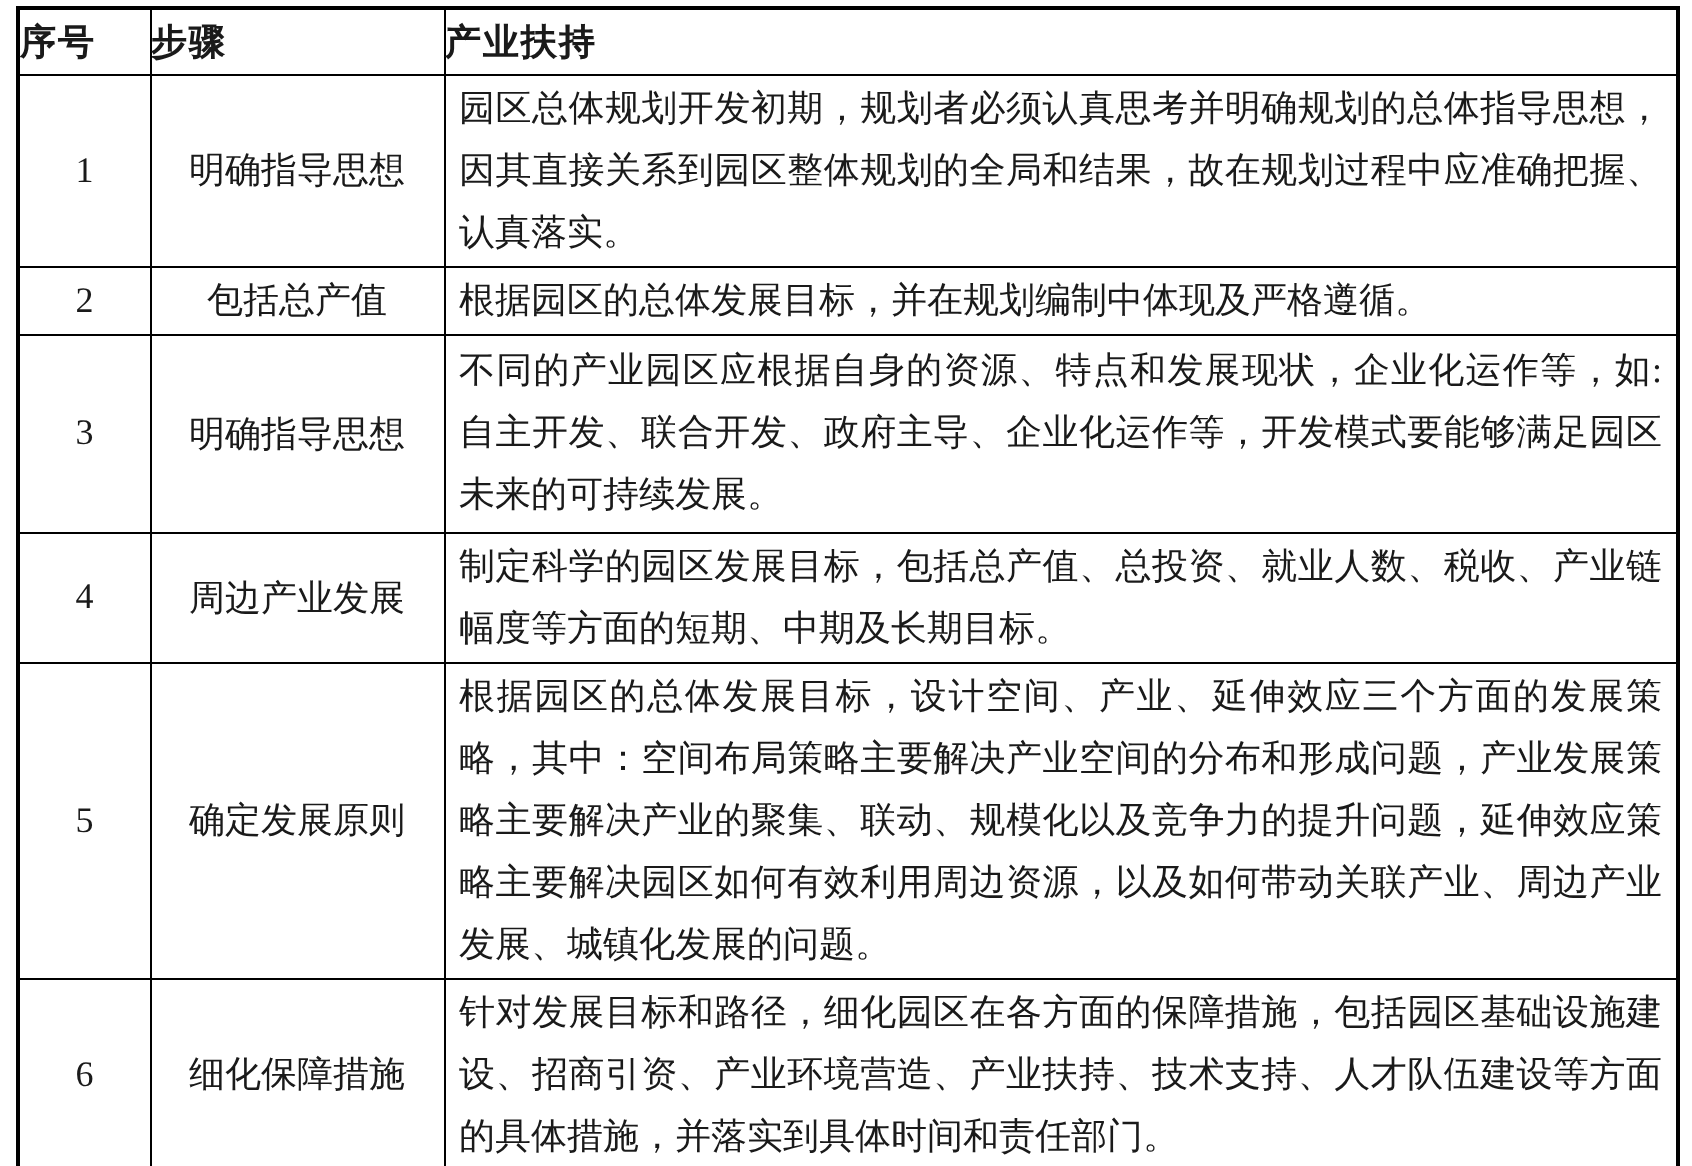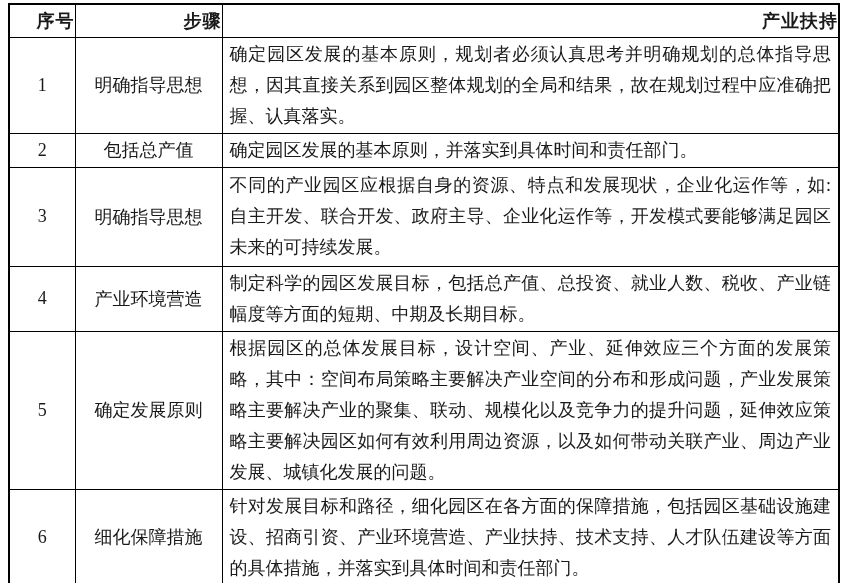--- a/index.html
+++ b/index.html
@@ -22,21 +22,21 @@
   .doc-table col.c-no   { width: 66px; }
   .doc-table col.c-step { width: 147px; }
   .doc-table col.c-content { width: auto; }
   .doc-table th, .doc-table td {
     border: 1px solid #000000;
     font-size: 18px;
     vertical-align: middle;
   }
   .doc-table th {
     font-weight: bold;
-    text-align: right;
+    text-align: left;
     height: 33px;
     letter-spacing: 1px;
   }
   .doc-table td.cell-no, .doc-table td.cell-step {
     text-align: center;
   }
   .doc-table td.cell-content {
     text-align: justify;
     line-height: 31px;
     padding: 1px 7px 1px 7px;
@@ -62,35 +62,35 @@
       <tr>
         <th>序号</th>
         <th>步骤</th>
         <th>产业扶持</th>
       </tr>
     </thead>
     <tbody>
       <tr class="r1">
         <td class="cell-no">1</td>
         <td class="cell-step">明确指导思想</td>
-        <td class="cell-content">确定园区发展的基本原则，规划者必须认真思考并明确规划的总体指导思想，因其直接关系到园区整体规划的全局和结果，故在规划过程中应准确把握、认真落实。</td>
+        <td class="cell-content">园区总体规划开发初期，规划者必须认真思考并明确规划的总体指导思想，因其直接关系到园区整体规划的全局和结果，故在规划过程中应准确把握、认真落实。</td>
       </tr>
       <tr class="r2">
         <td class="cell-no">2</td>
         <td class="cell-step">包括总产值</td>
-        <td class="cell-content">确定园区发展的基本原则，并落实到具体时间和责任部门。</td>
+        <td class="cell-content">根据园区的总体发展目标，并在规划编制中体现及严格遵循。</td>
       </tr>
       <tr class="r3">
         <td class="cell-no">3</td>
         <td class="cell-step">明确指导思想</td>
         <td class="cell-content">不同的产业园区应根据自身的资源、特点和发展现状，企业化运作等，如: 自主开发、联合开发、政府主导、企业化运作等，开发模式要能够满足园区未来的可持续发展。</td>
       </tr>
       <tr class="r4">
         <td class="cell-no">4</td>
-        <td class="cell-step">产业环境营造</td>
+        <td class="cell-step">周边产业发展</td>
         <td class="cell-content">制定科学的园区发展目标，包括总产值、总投资、就业人数、税收、产业链幅度等方面的短期、中期及长期目标。</td>
       </tr>
       <tr class="r5">
         <td class="cell-no">5</td>
         <td class="cell-step">确定发展原则</td>
         <td class="cell-content">根据园区的总体发展目标，设计空间、产业、延伸效应三个方面的发展策略，其中：空间布局策略主要解决产业空间的分布和形成问题，产业发展策略主要解决产业的聚集、联动、规模化以及竞争力的提升问题，延伸效应策略主要解决园区如何有效利用周边资源，以及如何带动关联产业、周边产业发展、城镇化发展的问题。</td>
       </tr>
       <tr class="r6">
         <td class="cell-no">6</td>
         <td class="cell-step">细化保障措施</td>

